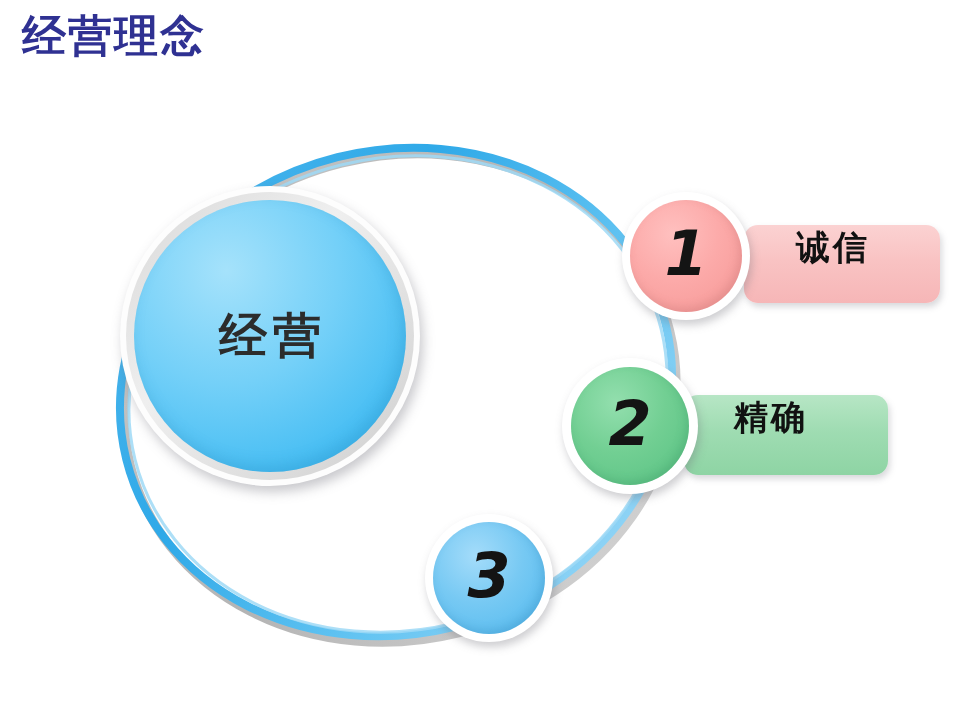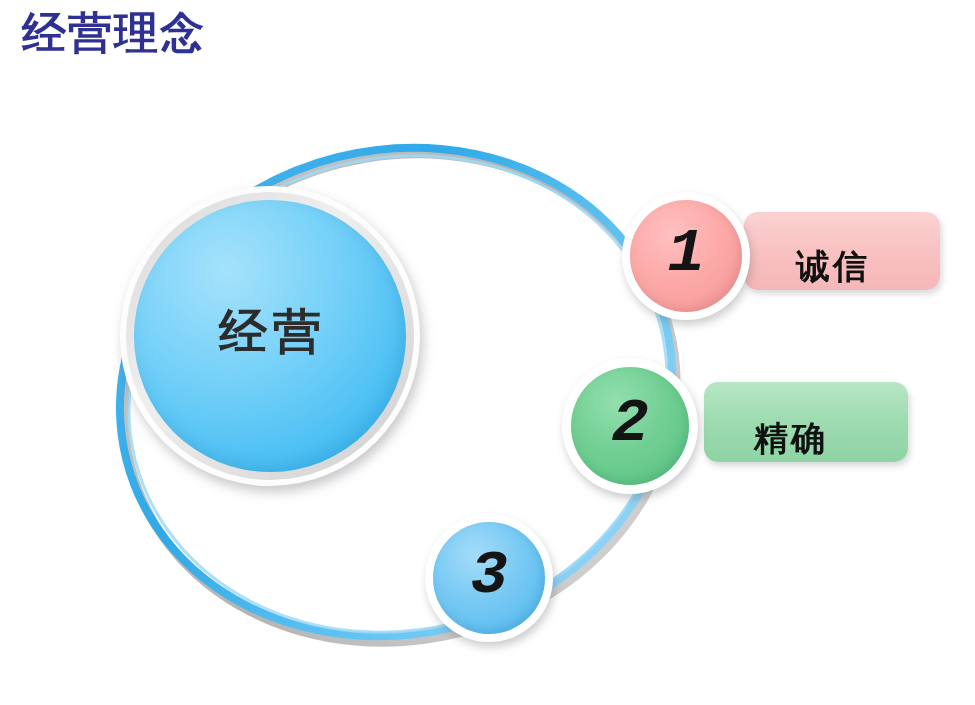--- a/index.html
+++ b/index.html
@@ -9,21 +9,20 @@
   }
   body {
     font-family: "DejaVu Sans", "Liberation Sans", sans-serif;
   }
   #slide {
     position: relative;
     width: 975px;
     height: 704px;
     background: #ffffff;
     overflow: hidden;
-    font-family: Liberation Mono, monospace;
   }
 
   
   #slide-title {
     position: absolute;
     left: 22px;
     top: 12px;
     font-size: 44px;
     font-weight: bold;
     letter-spacing: 2px;
@@ -39,39 +38,40 @@
     top: 0;
     width: 975px;
     height: 705px;
   }
 
   
   .label-bar {
     position: absolute;
     border-radius: 14px;
     display: flex;
-    align-items: flex-end;
-    box-sizing: border-box;
+    align-items: flex-start;
+    box-sizing: border-box;
+    margin-top: 13px;
   }
   .label-bar .bar-text {
     font-size: 34px;
     font-weight: bold;
     color: #111111;
     letter-spacing: 3px;
     white-space: nowrap;
   }
 
   #bar-1 {
     left: 744px; top: 212px; width: 196px; height: 78px;
     padding-left: 52px;
     background: linear-gradient(180deg, #fbd2d2 0%, #f9c3c3 45%, #f6b6b7 100%);
     box-shadow: 2px 4px 6px rgba(120,120,130,0.28);
   }
   #bar-2 {
-    left: 704px; top: 382px; width: 204px; height: 80px;
+    left: 684px; top: 382px; width: 204px; height: 80px;
     padding-left: 50px;
     background: linear-gradient(180deg, #b7e6c5 0%, #9fdcb2 45%, #8ed4a4 100%);
     box-shadow: 2px 4px 6px rgba(120,120,130,0.28);
   }
   #bar-3 {
     left: 544px; top: 536px; width: 204px; height: 79px;
     padding-left: 50px;
     background: linear-gradient(180deg, #bfe5f8 0%, #a4d8f6 45%, #8ecdf3 100%);
     box-shadow: 2px 4px 6px rgba(120,120,130,0.28);
   }

